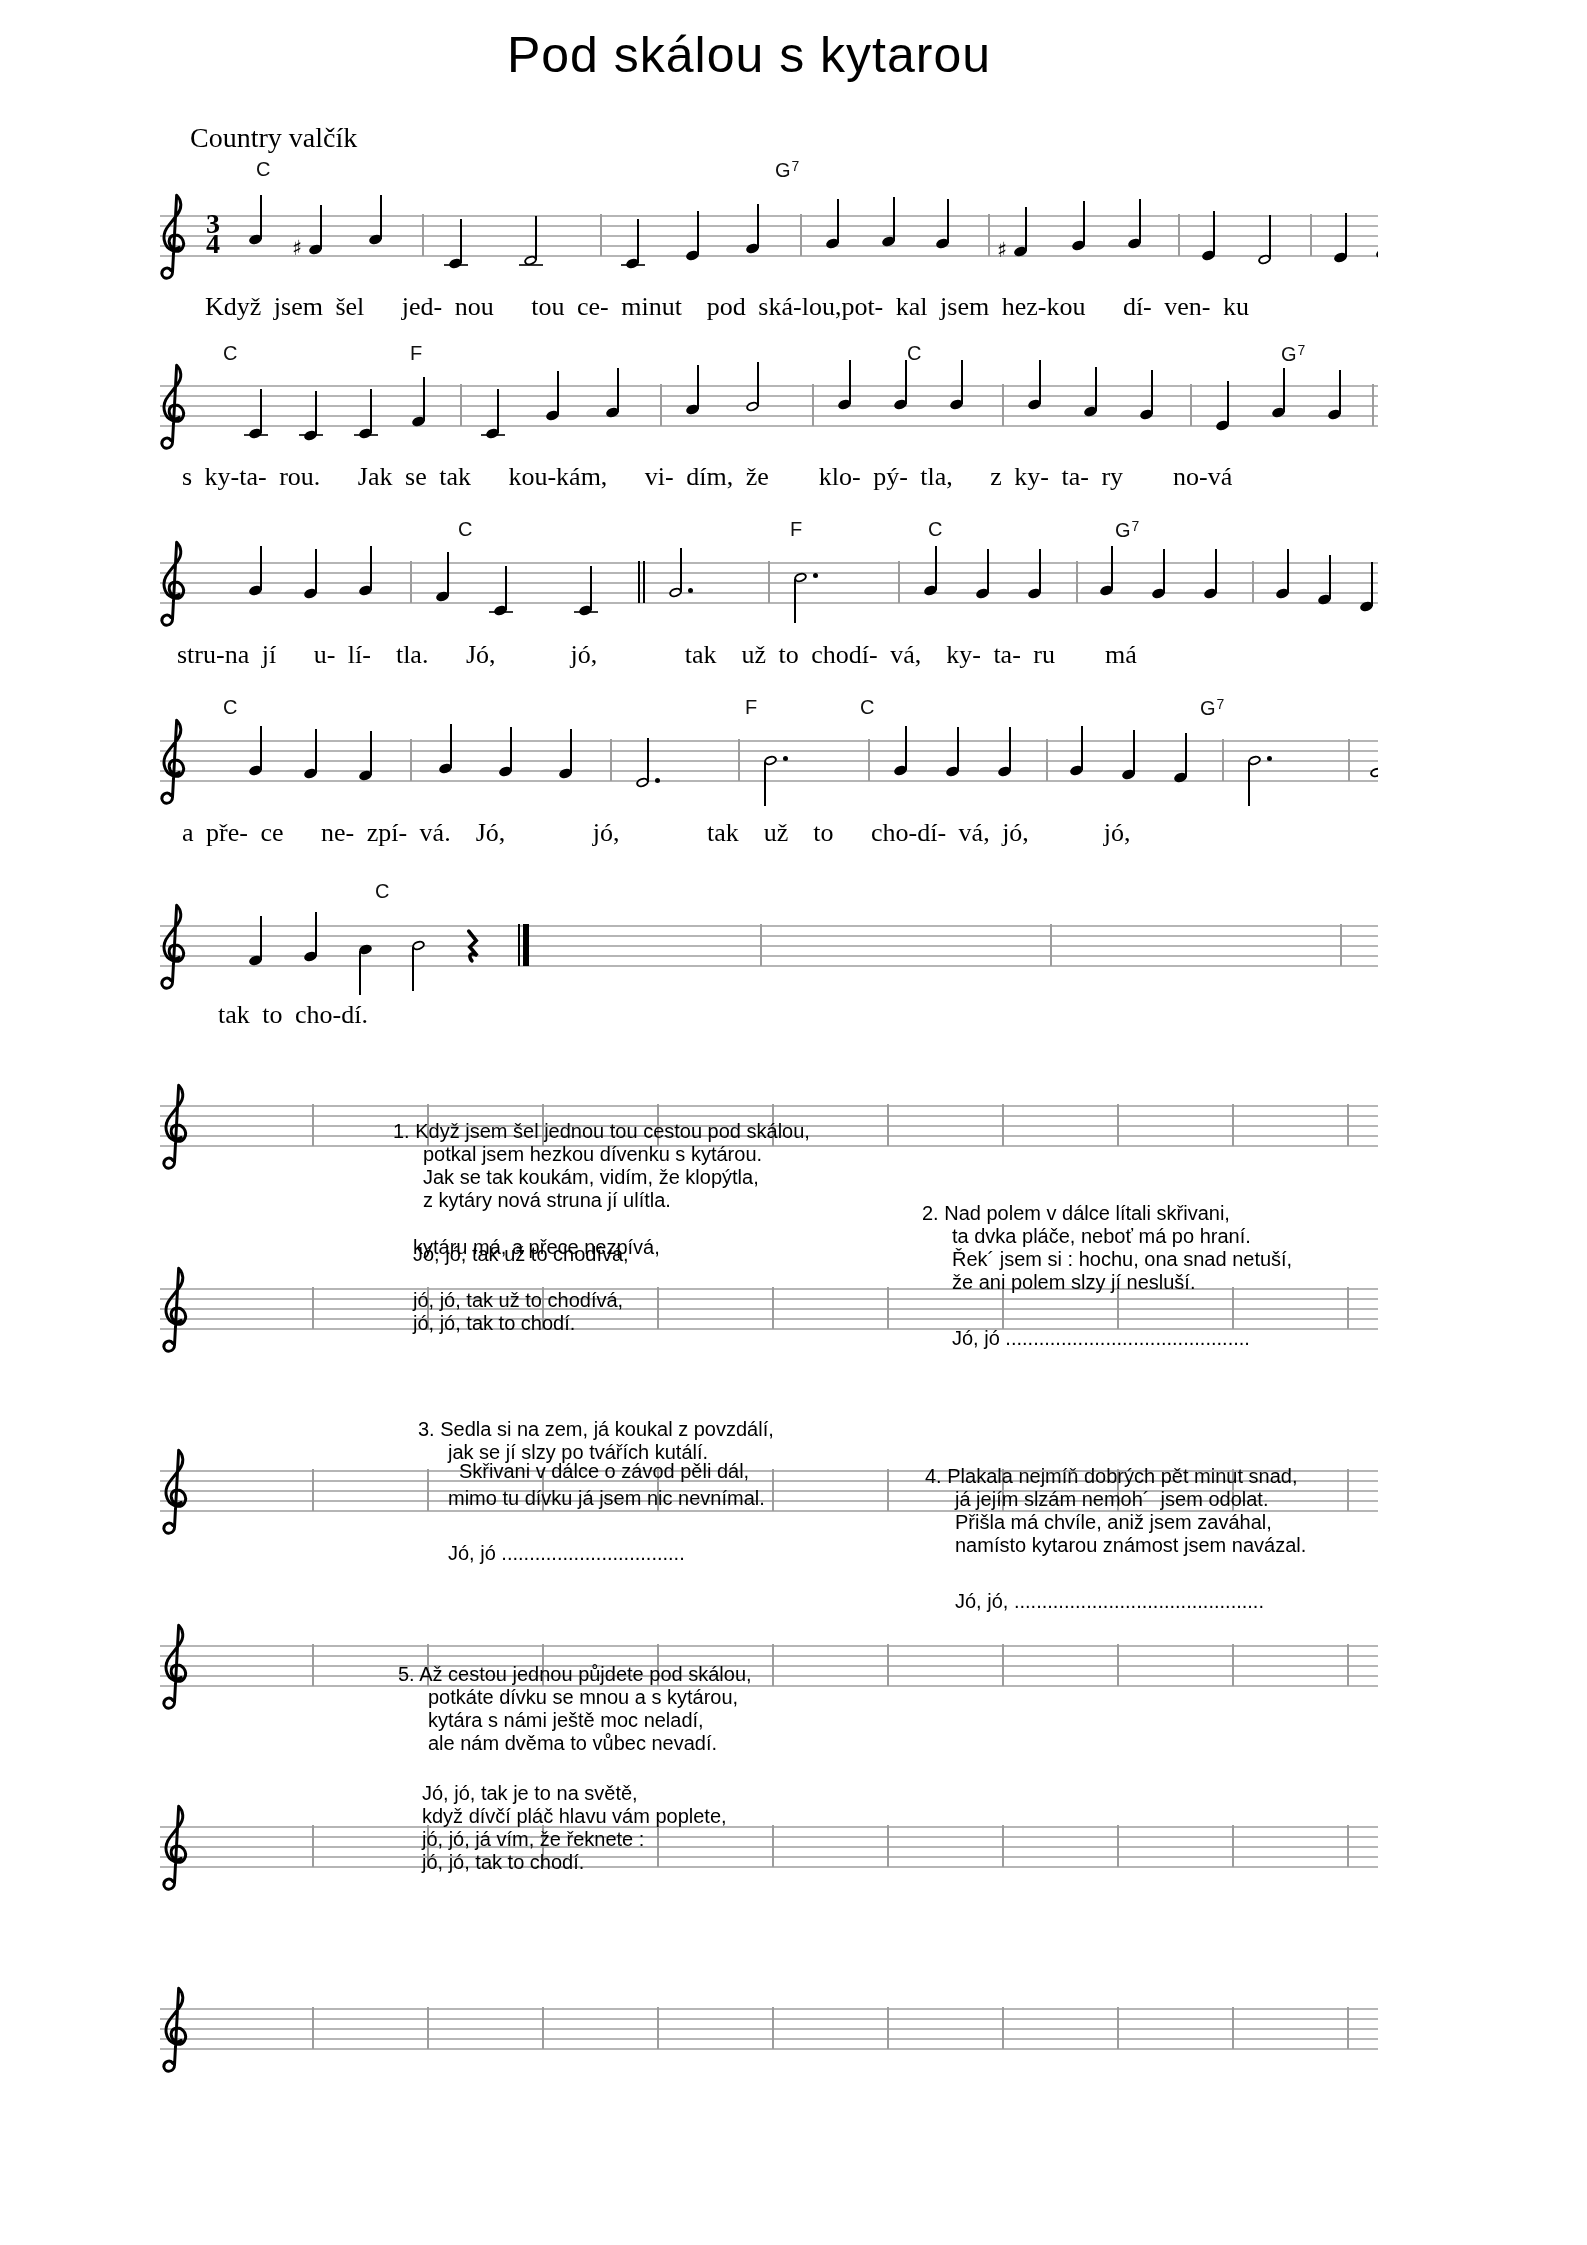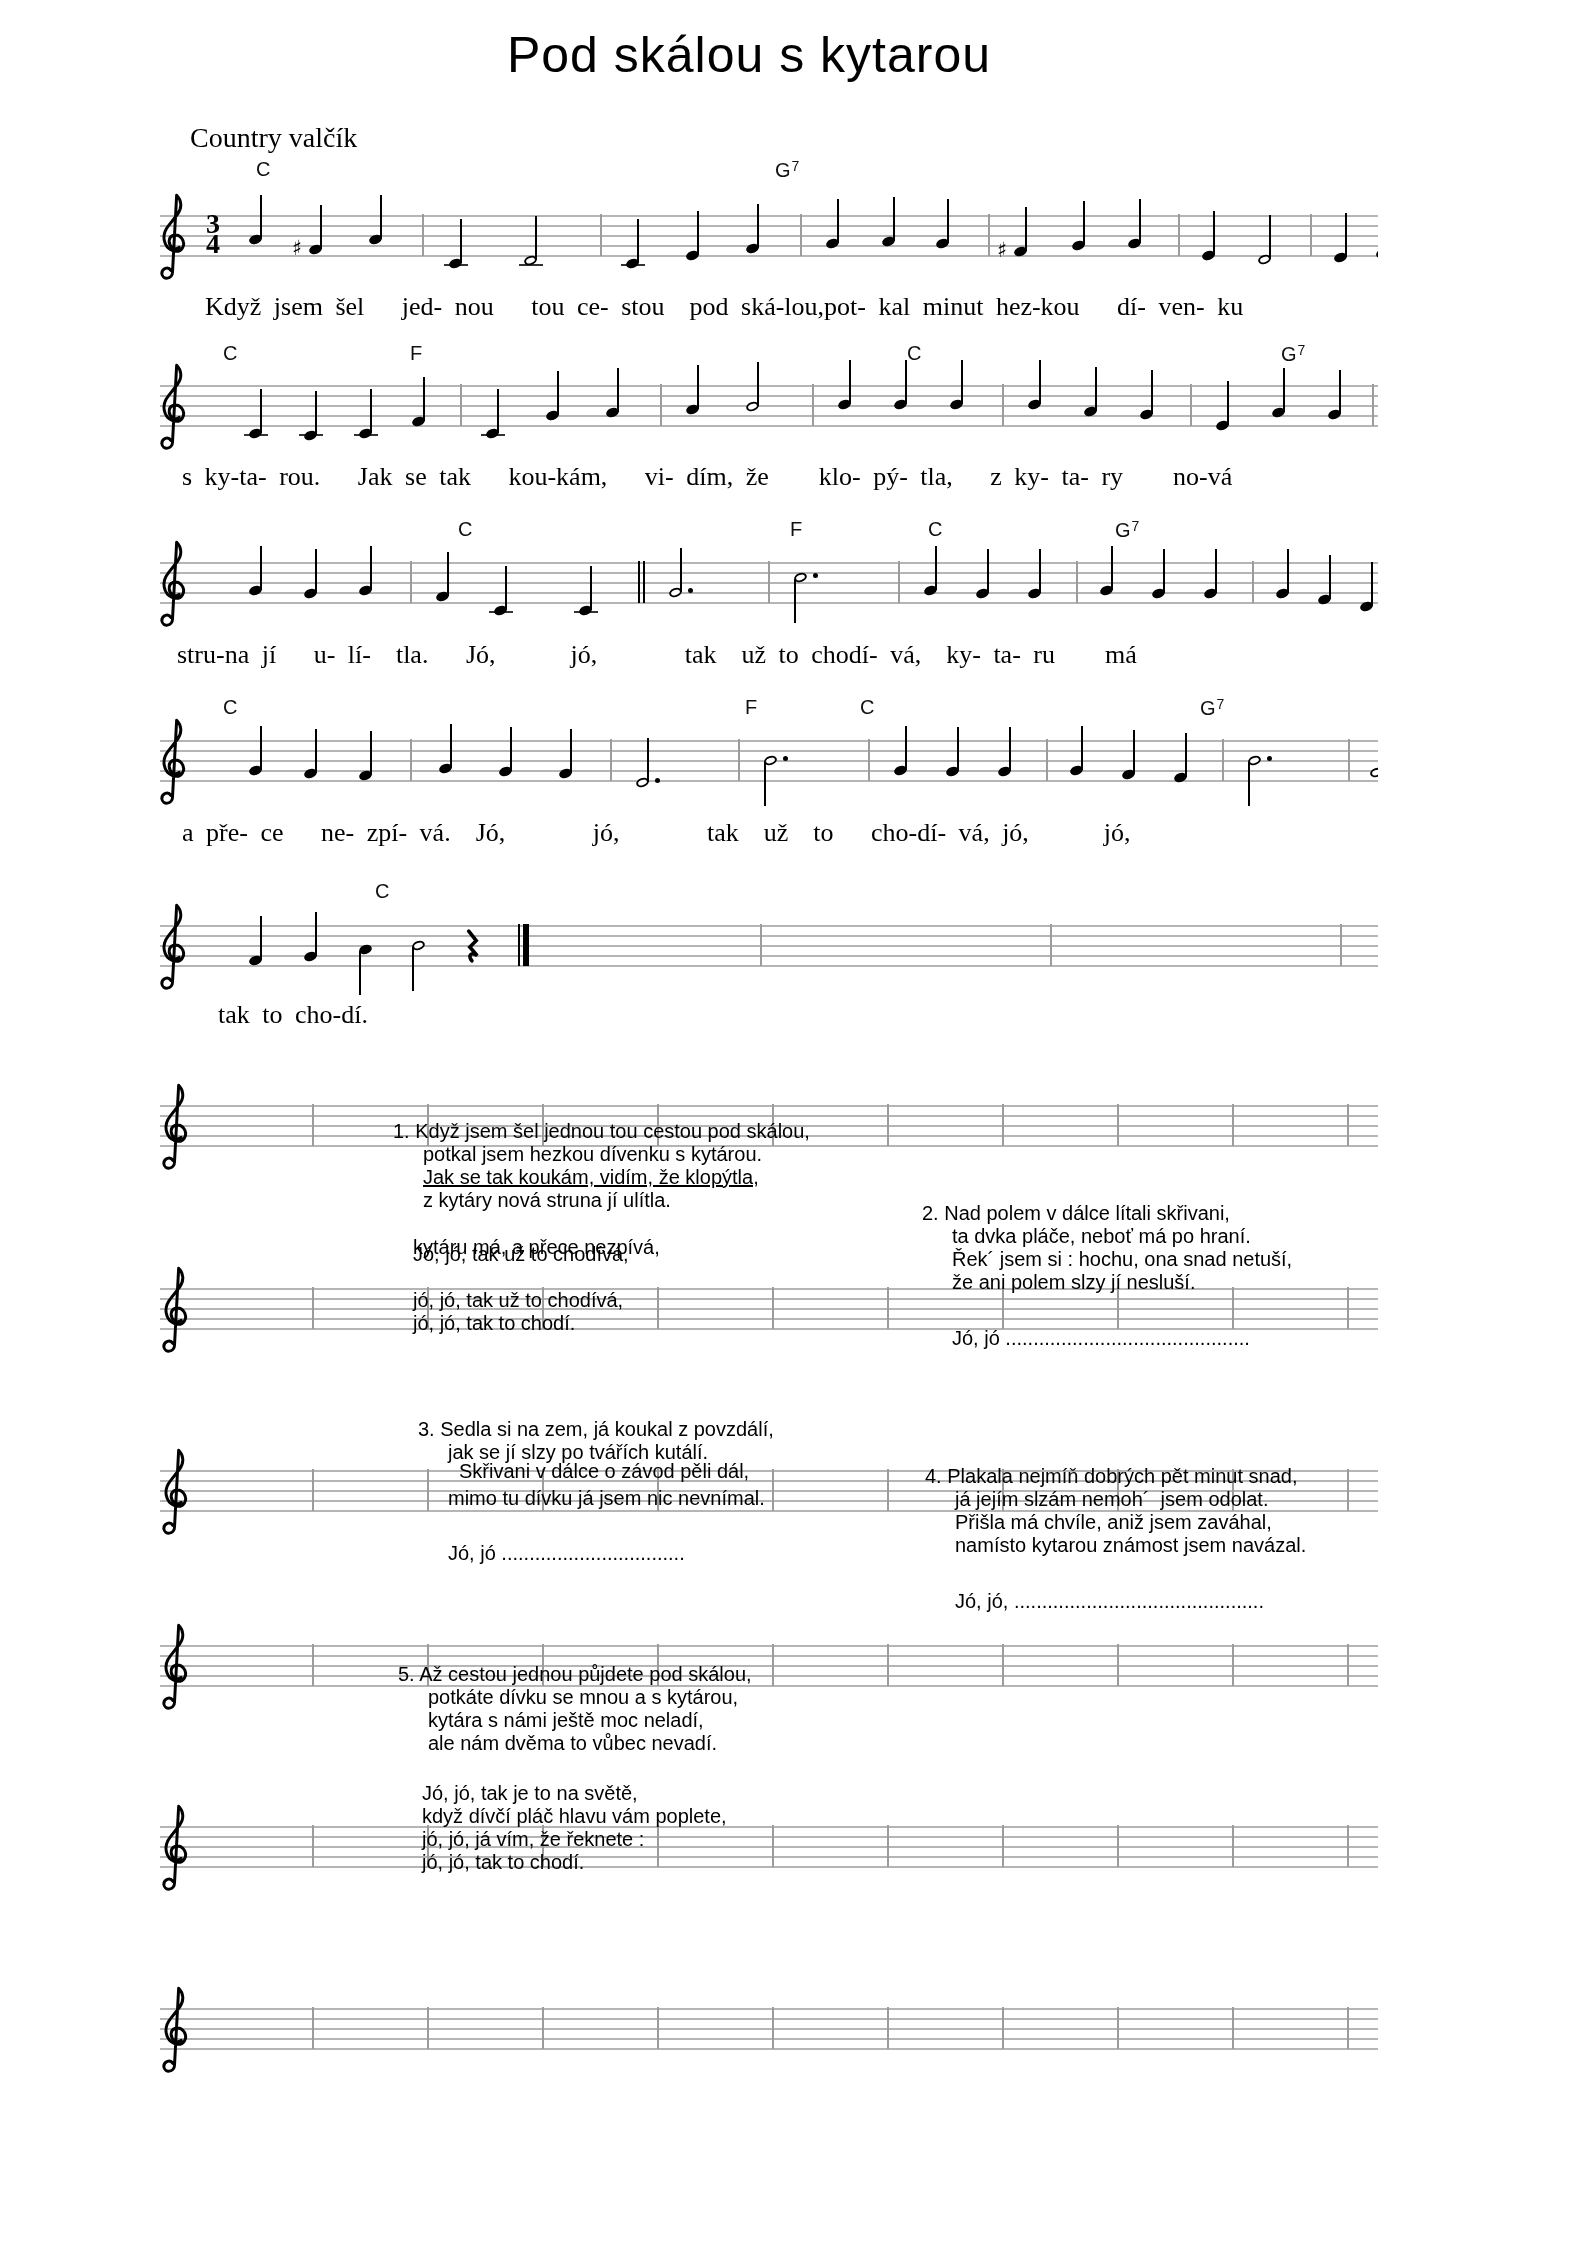--- a/index.html
+++ b/index.html
@@ -87,21 +87,21 @@
       <div class="head-h" style="left: 1258px; top: 255px;"></div>
       <div class="stem" style="left: 1269px; top: 215px; height: 44px;"></div>
       <div class="bar" style="left: 1310px; top: 214px;"></div>
       <div class="head-q" style="left: 1334px; top: 253px;"></div>
       <div class="stem" style="left: 1345px; top: 213px; height: 44px;"></div>
       <div class="head-q" style="left: 1376px; top: 249px;"></div>
       <div class="stem" style="left: 1387px; top: 209px; height: 44px;"></div>
       <div class="head-q" style="left: 1418px; top: 245px;"></div>
       <div class="stem" style="left: 1429px; top: 205px; height: 44px;"></div>
       <div class="bar" style="left: 1450px; top: 214px;"></div>
-      <div class="lyric" style="left: 205px; top: 292px;">Když jsem šel   jed- nou   tou ce- stou  pod ská-lou,pot- kal minut hez-kou   dí- ven- ku</div>
+      <div class="lyric" style="left: 205px; top: 292px;">Když jsem šel   jed- nou   tou ce- minut  pod ská-lou,pot- kal jsem hez-kou   dí- ven- ku</div>
       <div class="staff-line" style="left: 160px; top: 385px; width: 1290px; background: rgb(181, 181, 181);"></div>
       <div class="staff-line" style="left: 160px; top: 395px; width: 1290px; background: rgb(181, 181, 181);"></div>
       <div class="staff-line" style="left: 160px; top: 405px; width: 1290px; background: rgb(181, 181, 181);"></div>
       <div class="staff-line" style="left: 160px; top: 415px; width: 1290px; background: rgb(181, 181, 181);"></div>
       <div class="staff-line" style="left: 160px; top: 425px; width: 1290px; background: rgb(181, 181, 181);"></div>
       <svg viewBox="0 0 44 126" width="38" height="104" style="left: 156px; top: 357px;">
         <path d="M24 10 C30 16 31 25 25 33 L14 47 C5 58 8 73 19 77 C30 81 36 70 30 62 C25 55 14 58 15 67 C16 74 23 77 27 73 M24 10 L19 103 C19 112 7 113 6 105 C6 98 14 96 17 101" fill="none" stroke="#000" stroke-width="3.6" stroke-linecap="round"></path>
       </svg>
       <div class="chord" style="left: 223px; top: 342px;">C</div>
       <div class="chord" style="left: 410px; top: 342px;">F</div>
@@ -421,21 +421,21 @@
       <div class="bar" style="left: 772px; top: 2007px;"></div>
       <div class="bar" style="left: 887px; top: 2007px;"></div>
       <div class="bar" style="left: 1002px; top: 2007px;"></div>
       <div class="bar" style="left: 1117px; top: 2007px;"></div>
       <div class="bar" style="left: 1232px; top: 2007px;"></div>
       <div class="bar" style="left: 1347px; top: 2007px;"></div>
       <div class="bar" style="left: 1462px; top: 2007px;"></div>
       <div class="bar" style="left: 1508px; top: 2007px;"></div>
       <div class="verse-line" style="left: 393px; top: 1120px;">1. Když jsem šel jednou tou cestou pod skálou,</div>
       <div class="verse-line" style="left: 423px; top: 1143px;">potkal jsem hezkou dívenku s kytárou.</div>
-      <div class="verse-line" style="left: 423px; top: 1166px; text-decoration: underline;">Jak se tak koukám, vidím, že klopýtla,</div>
+      <div class="verse-line" style="left: 423px; top: 1166px;">Jak se tak koukám, vidím, že klopýtla,</div>
       <div class="verse-line" style="left: 423px; top: 1189px;">z kytáry nová struna jí ulítla.</div>
       <div class="verse-line" style="left: 413px; top: 1243px;">Jó, jó, tak už to chodívá,</div>
       <div class="verse-line" style="left: 413px; top: 1236px;">kytáru má, a přece nezpívá,</div>
       <div class="verse-line" style="left: 413px; top: 1289px;">jó, jó, tak už to chodívá,</div>
       <div class="verse-line" style="left: 413px; top: 1312px;">jó, jó, tak to chodí.</div>
       <div class="verse-line" style="left: 922px; top: 1202px;">2. Nad polem v dálce lítali skřivani,</div>
       <div class="verse-line" style="left: 952px; top: 1225px;">ta dvka pláče, neboť má po hraní.</div>
       <div class="verse-line" style="left: 952px; top: 1248px;">Řek´ jsem si : hochu, ona snad netuší,</div>
       <div class="verse-line" style="left: 952px; top: 1271px;">že ani polem slzy jí nesluší.</div>
       <div class="verse-line" style="left: 952px; top: 1327px;">Jó, jó ............................................</div>

